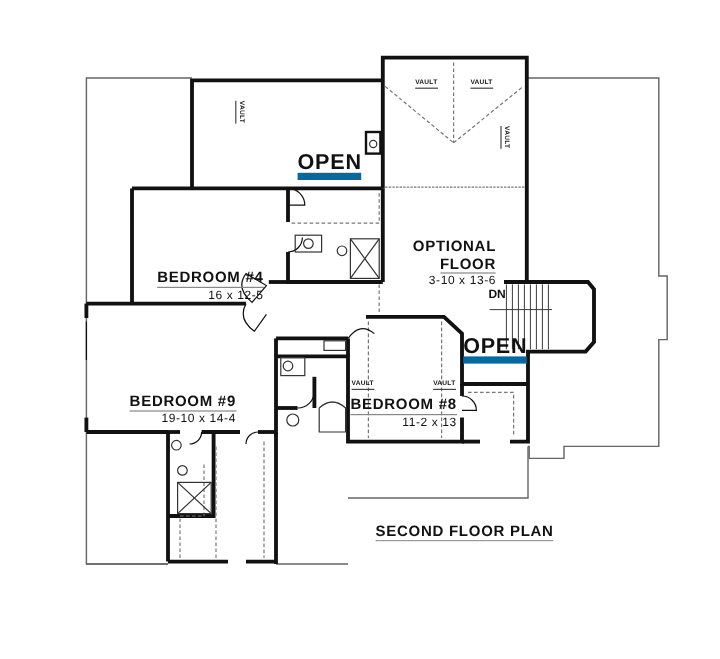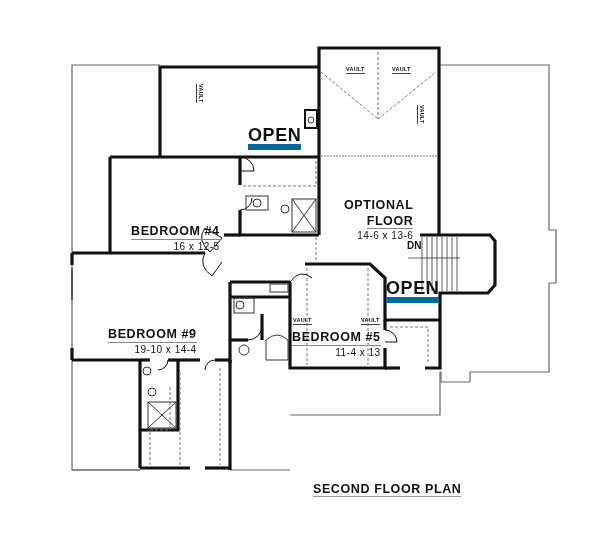--- a/index.html
+++ b/index.html
@@ -145,35 +145,35 @@
   <div class="room-name">BEDROOM #4</div>
   <div class="room-dim">16 x 12-5</div>
 </div>
 
 <div class="lbl center" style="left:108px; top:300px;">
   <div class="room-name">BEDROOM #9</div>
   <div class="room-dim">19-10 x 14-4</div>
 </div>
 
 <div class="lbl center" style="left:292px; top:303px;">
-  <div class="room-name">BEDROOM #5</div>
-  <div class="room-dim">11-4 x 13</div>
+  <div class="room-name">BEDROOM #8</div>
+  <div class="room-dim">11-2 x 13</div>
 </div>
 
 <div class="lbl center" style="left:344px; top:171px;">
   <div style="font-size:12.5px; letter-spacing:0.6px;">OPTIONAL</div>
   <div class="room-name" style="display:inline-block; margin-top:1px;">FLOOR</div>
-  <div class="room-dim">14-6 x 13-6</div>
+  <div class="room-dim">3-10 x 13-6</div>
 </div>
 
 <div class="lbl open" style="left:248px; top:126px;">OPEN</div>
 <div class="lbl open" style="left:386px; top:279px;">OPEN</div>
 
 <div class="lbl dn" style="left:407px; top:241px;">DN</div>
 
 <div class="lbl vault" style="left:346px; top:67px;">VAULT</div>
 <div class="lbl vault" style="left:392px; top:67px;">VAULT</div>
 <div class="lbl vault vault-rot" style="left:424px; top:105px;">VAULT</div>
 <div class="lbl vault vault-rot" style="left:203px; top:84px;">VAULT</div>
 <div class="lbl vault" style="left:293px; top:318px;">VAULT</div>
 <div class="lbl vault" style="left:361px; top:318px;">VAULT</div>
 
-<div class="lbl title" style="left:313px; top:483px;">SECOND FLOOR PLAN</div>
+<div class="lbl title" style="left:313px; top:437px;">SECOND FLOOR PLAN</div>
 
 </body></html>

